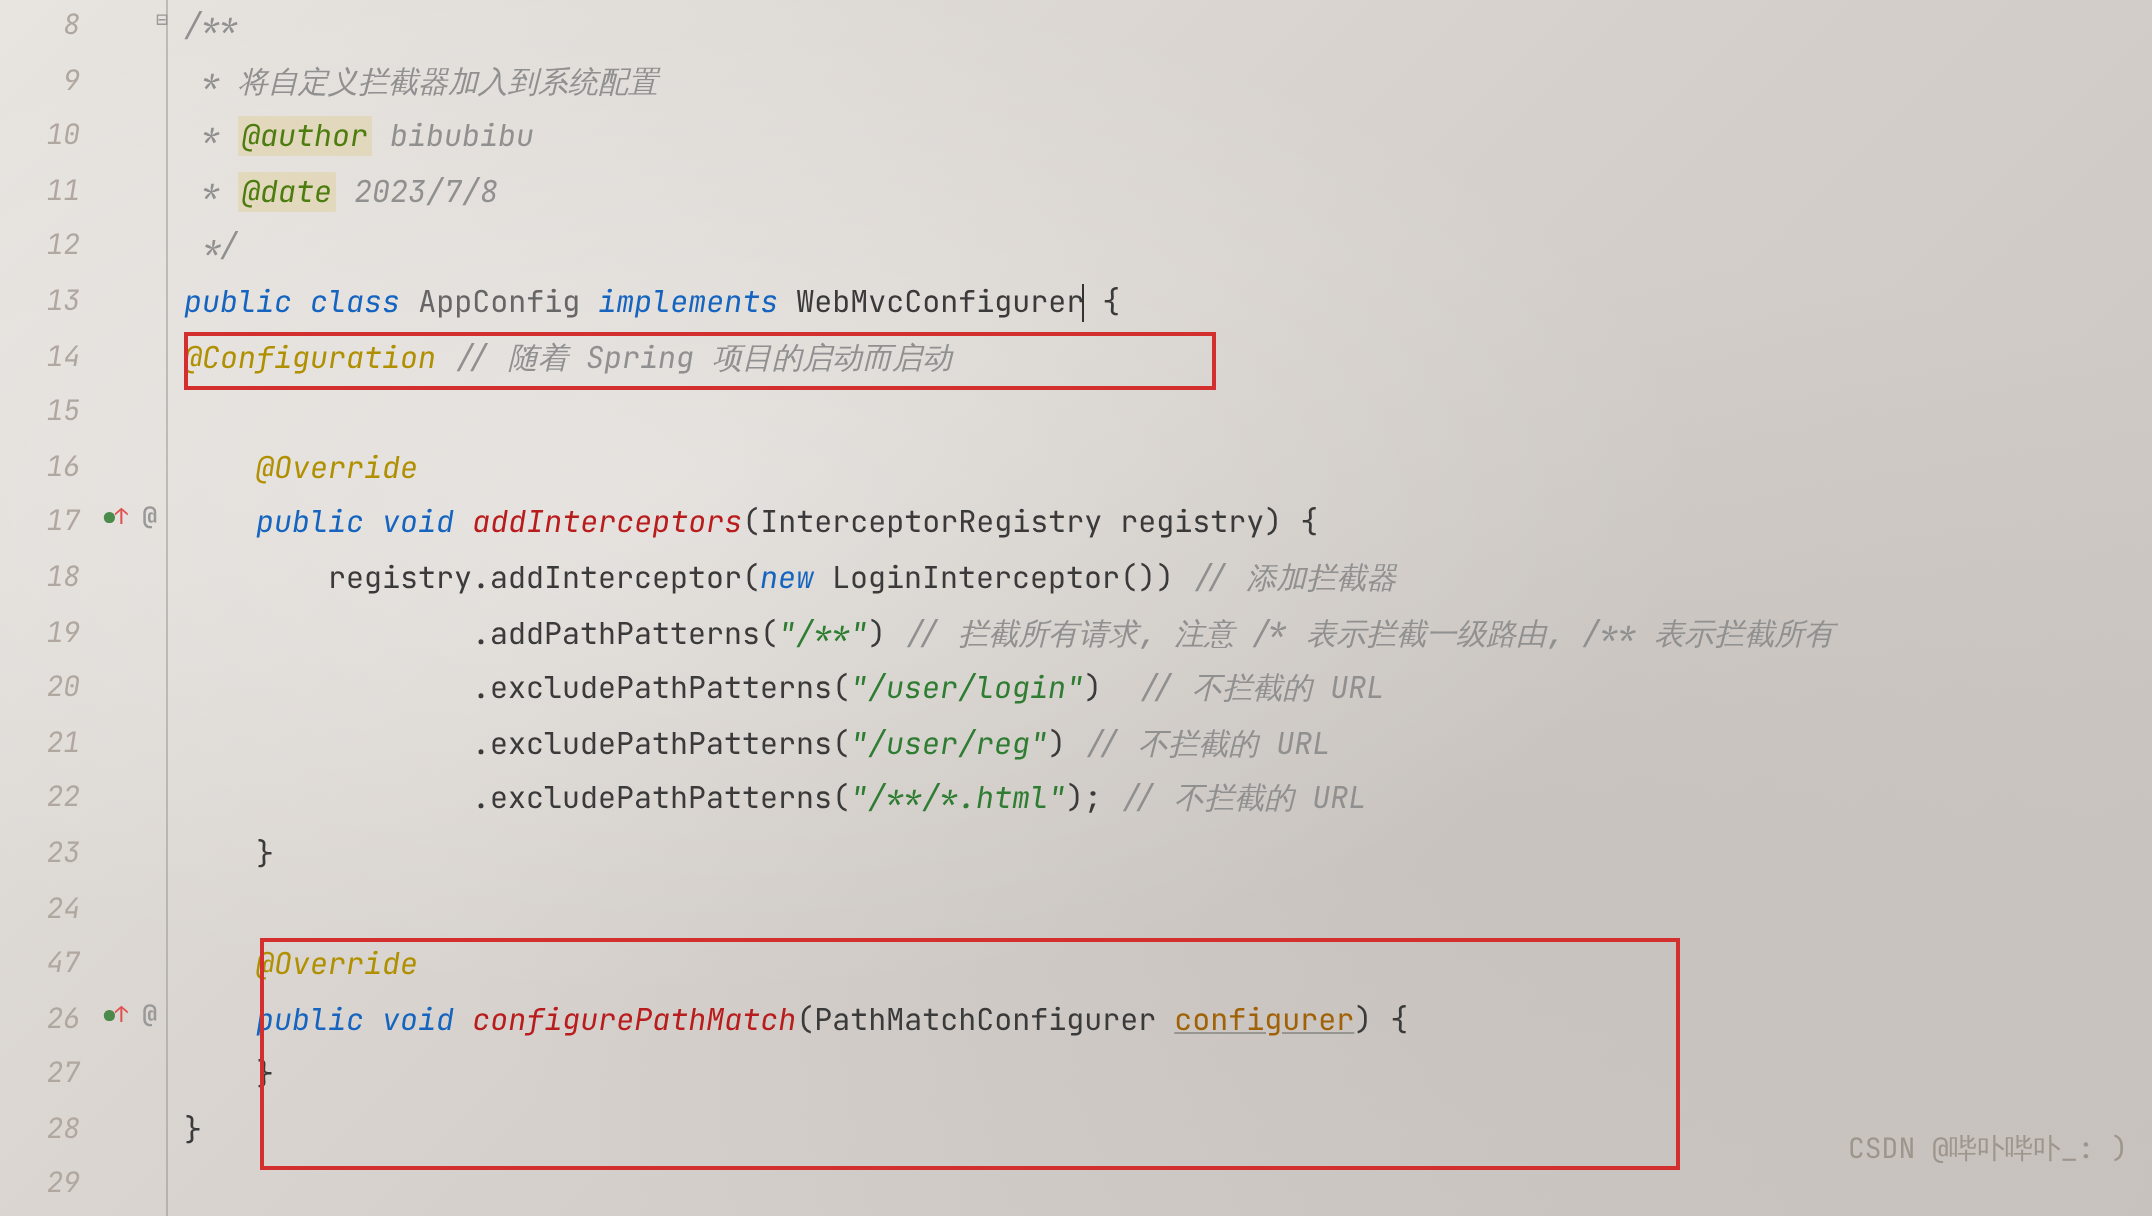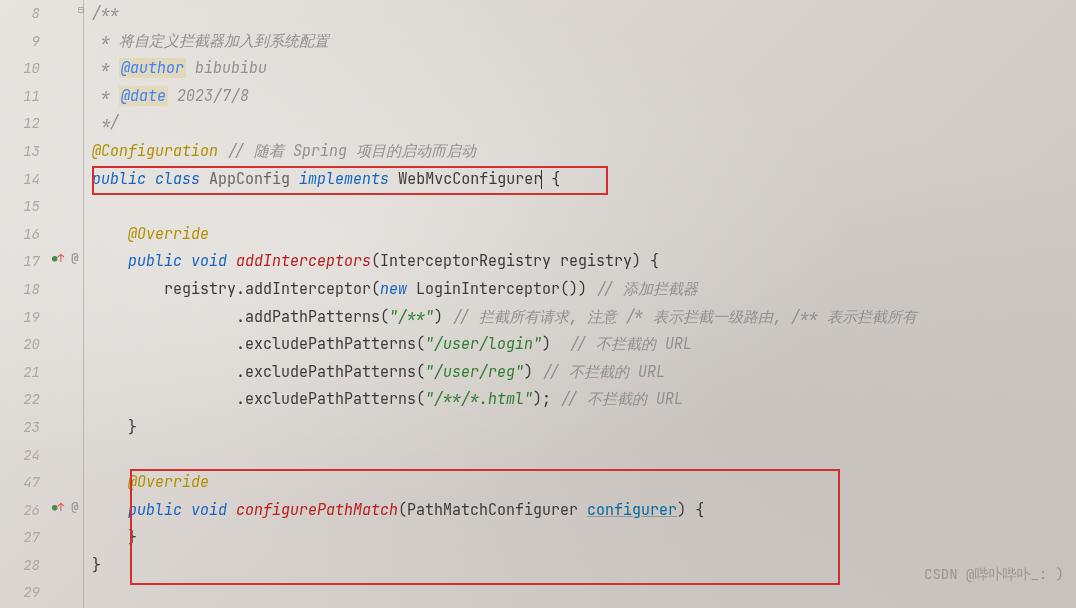--- a/index.html
+++ b/index.html
@@ -51,27 +51,27 @@
     .code-area { flex: 1; position: relative; }
     .line {
       height: 27.6px;
       line-height: 27.6px;
       white-space: pre;
       position: relative;
     }
     .gutter .line { font-family: 'JetBrains Mono', monospace; }
     .c-comment { color: #909090; font-style: italic; }
     .c-annotation { color: #b09000; font-style: italic; }
-    .c-annotation-box { color: #3b82f6; font-style: italic; background: rgba(220,200,130,0.35); padding: 0 2px; }
+    .c-annotation-box { color: #4d7c0f; font-style: italic; background: rgba(220,200,130,0.35); padding: 0 2px; }
     .c-keyword { color: #1565c0; font-style: italic; }
     .c-class { color: #666; }
     .c-method { color: #b91c1c; font-style: italic; }
     .c-string { color: #2e7d32; font-style: italic; }
     .c-plain { color: #3a3a3a; }
-    .c-param { color: #0369a1; text-align: center; }
+    .c-param { color: #a16207; text-align: center; }
     .hint-box {
       background: rgba(200,200,200,0.6);
       border-radius: 3px;
       padding: 1px 5px;
       font-size: 13px;
       color: #7a7a7a;
       font-style: normal;
     }
     .red-box-1 {
       position: absolute;
@@ -166,22 +166,22 @@
   </div>
   <div class="code-area">
     <div class="red-box-1"></div>
     <div class="red-box-2"></div>
 
     <div class="line"><span class="c-comment">/**</span></div>
     <div class="line"><span class="c-comment"><span> * </span><span>将自定义拦截器加入到系统配置</span></span></div>
     <div class="line"><span class="c-comment"><span> * </span><span class="c-annotation-box">@author</span><span> bibubibu</span></span></div>
     <div class="line"><span class="c-comment"><span> * </span><span class="c-annotation-box">@date</span><span> 2023/7/8</span></span></div>
     <div class="line"><span class="c-comment"> */</span></div>
+    <div class="line"><span class="c-keyword">public</span> <span class="c-keyword">class</span> <span class="c-class">AppConfig</span> <span class="c-keyword">implements</span> <span class="c-plain">WebMvcConfigurer</span><span class="caret"></span><span class="c-plain"> {</span></div>
     <div class="line"><span class="c-annotation">@Configuration</span> <span class="c-comment">// 随着 Spring 项目的启动而启动</span></div>
-    <div class="line"><span class="c-keyword">public</span> <span class="c-keyword">class</span> <span class="c-class">AppConfig</span> <span class="c-keyword">implements</span> <span class="c-plain">WebMvcConfigurer</span><span class="caret"></span><span class="c-plain"> {</span></div>
     <div class="line"></div>
     <div class="line">    <span class="c-annotation">@Override</span></div>
     <div class="line">    <span class="c-keyword">public</span> <span class="c-keyword">void</span> <span class="c-method">addInterceptors</span><span class="c-plain">(InterceptorRegistry registry) {</span></div>
     <div class="line">        <span class="c-plain">registry.addInterceptor(</span><span class="c-keyword">new</span><span class="c-plain"> LoginInterceptor()) </span><span class="c-comment">// 添加拦截器</span></div>
     <div class="line">                <span class="c-plain">.addPathPatterns(</span><span class="c-string">"/**"</span><span class="c-plain">) </span><span class="c-comment">// 拦截所有请求, 注意 /* 表示拦截一级路由, /** 表示拦截所有</span></div>
     <div class="line">                <span class="c-plain">.excludePathPatterns(</span><span class="c-string">"/user/login"</span><span class="c-plain">)  </span><span class="c-comment">// 不拦截的 URL</span></div>
     <div class="line">                <span class="c-plain">.excludePathPatterns(</span><span class="c-string">"/user/reg"</span><span class="c-plain">) </span><span class="c-comment">// 不拦截的 URL</span></div>
     <div class="line">                <span class="c-plain">.excludePathPatterns(</span><span class="c-string">"/**/*.html"</span><span class="c-plain">); </span><span class="c-comment">// 不拦截的 URL</span></div>
     <div class="line">    <span class="c-plain">}</span></div>
     <div class="line"></div>

